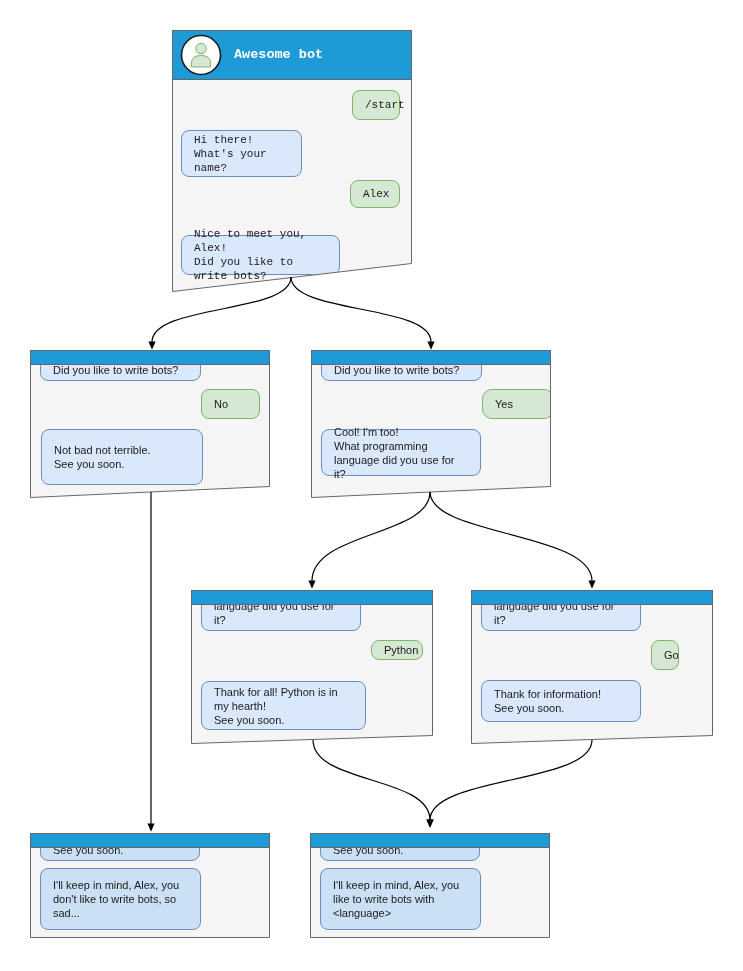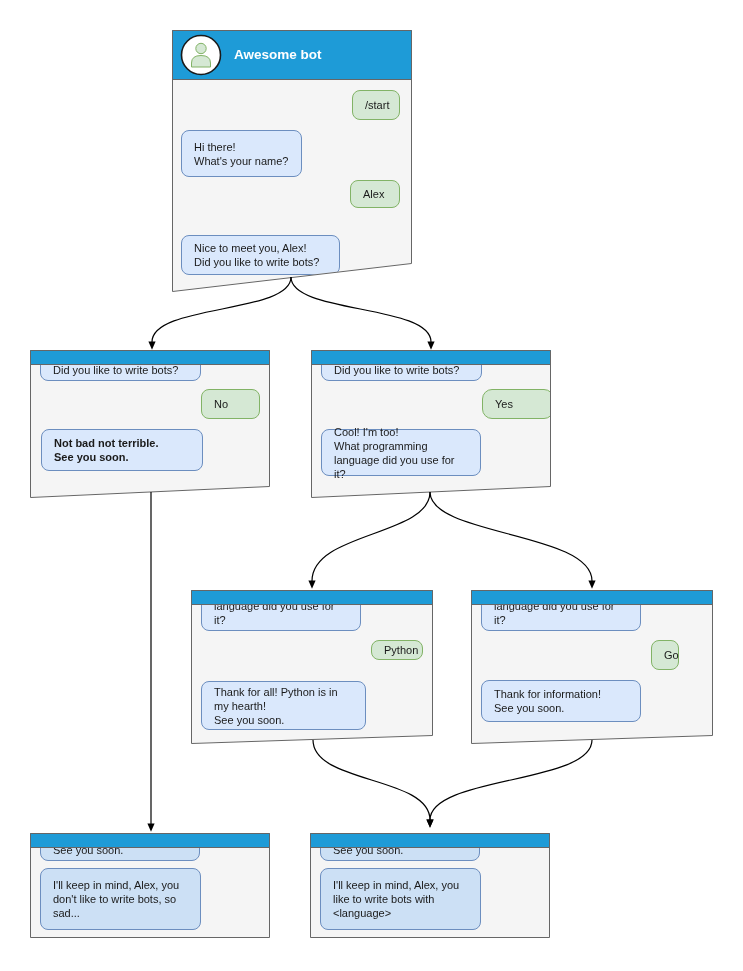--- a/index.html
+++ b/index.html
@@ -43,21 +43,21 @@
   }
   .bubble.clipped { justify-content:flex-end; padding-bottom:3px; z-index:1; }
   .overlay { position:absolute; left:0; top:0; z-index:5; pointer-events:none; }
 </style>
 </head>
 <body>
 
 <div class="stage">
 
   <div class="window" style="left:172px; top:30px; width:240px; height:261px;
-              clip-path:polygon(0 0, 240px 0, 240px 233px, 0 261px);">
+              clip-path:polygon(0 0, 240px 0, 240px 233px, 0 261px);font-family:Liberation Mono, monospace;">
     <div class="win-header big">
       <svg class="avatar" viewBox="0 0 42 42">
         <circle cx="21" cy="21" r="19.5" fill="#ffffff" stroke="#1a1a1a" stroke-width="1.6"></circle>
         <circle cx="21" cy="14.5" r="5.2" fill="#D5E8D4" stroke="#82B366" stroke-width="1"></circle>
         <path d="M11.5,33 L11.5,29 Q11.5,21.5 21,21.5 Q30.5,21.5 30.5,29 L30.5,33 Z" fill="#D5E8D4" stroke="#82B366" stroke-width="1"></path>
       </svg>
       <span class="bot-title">Awesome bot</span>
     </div>
     <div class="bubble user" style="left:180px; top:60px; width:48px; height:30px;">/start</div>
     <div class="bubble" style="left:9px; top:100px; width:121px; height:47px;">Hi there!
@@ -65,21 +65,21 @@
     <div class="bubble user" style="left:178px; top:150px; width:50px; height:28px;">Alex</div>
     <div class="bubble" style="left:9px; top:205px; width:159px; height:40px;">Nice to meet you, Alex!
 Did you like to write bots?</div>
   </div>
 
   <div class="window" style="left:30px; top:350px; width:240px; height:147px;
               clip-path:polygon(0 0, 240px 0, 240px 136px, 0 147px);">
     <div class="win-header thin"></div>
     <div class="bubble clipped" style="left:10px; top:7px; width:161px; height:24px;">Did you like to write bots?</div>
     <div class="bubble user" style="left:171px; top:39px; width:59px; height:30px;">No</div>
-    <div class="bubble" style="left:11px; top:79px; width:162px; height:42px;font-weight:bold;">Not bad not terrible.
+    <div class="bubble" style="left:11px; top:79px; width:162px; height:56px;">Not bad not terrible.
 See you soon.</div>
   </div>
 
   <div class="window" style="left:311px; top:350px; width:240px; height:147px;
               clip-path:polygon(0 0, 240px 0, 240px 136px, 0 147px);">
     <div class="win-header thin"></div>
     <div class="bubble clipped" style="left:10px; top:7px; width:161px; height:24px;">Did you like to write bots?</div>
     <div class="bubble user" style="left:171px; top:39px; width:72px; height:30px;border-radius:10px;">Yes</div>
     <div class="bubble" style="left:10px; top:79px; width:160px; height:47px;">Cool! I'm too!
 What programming

